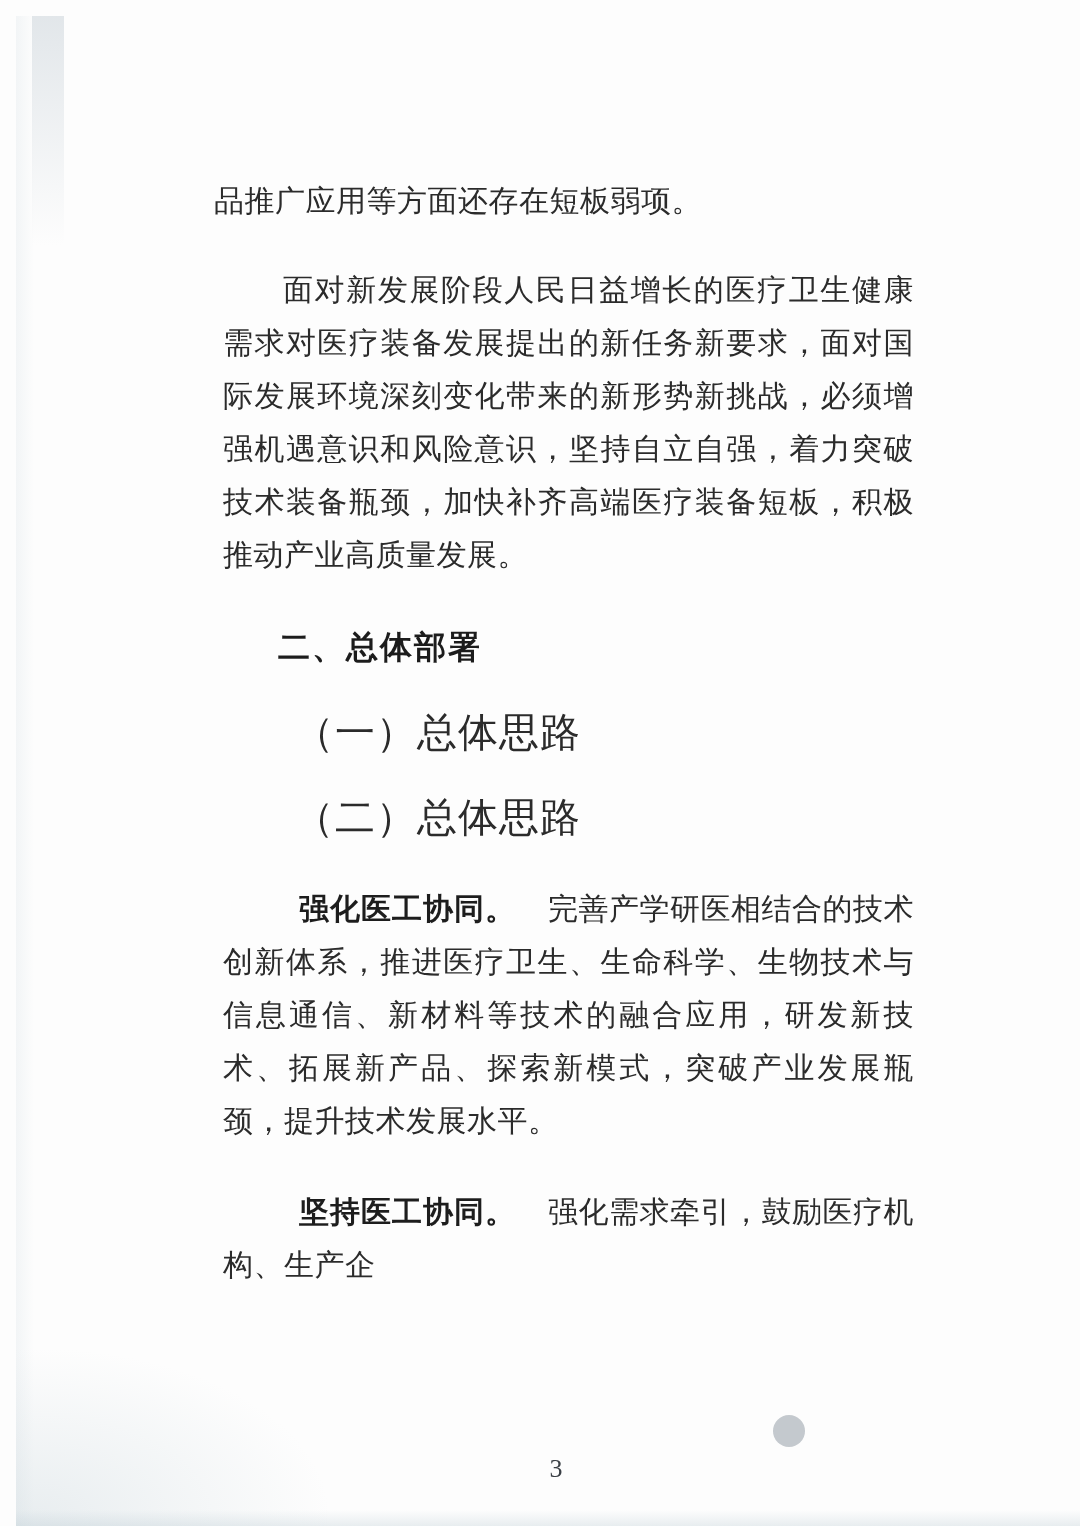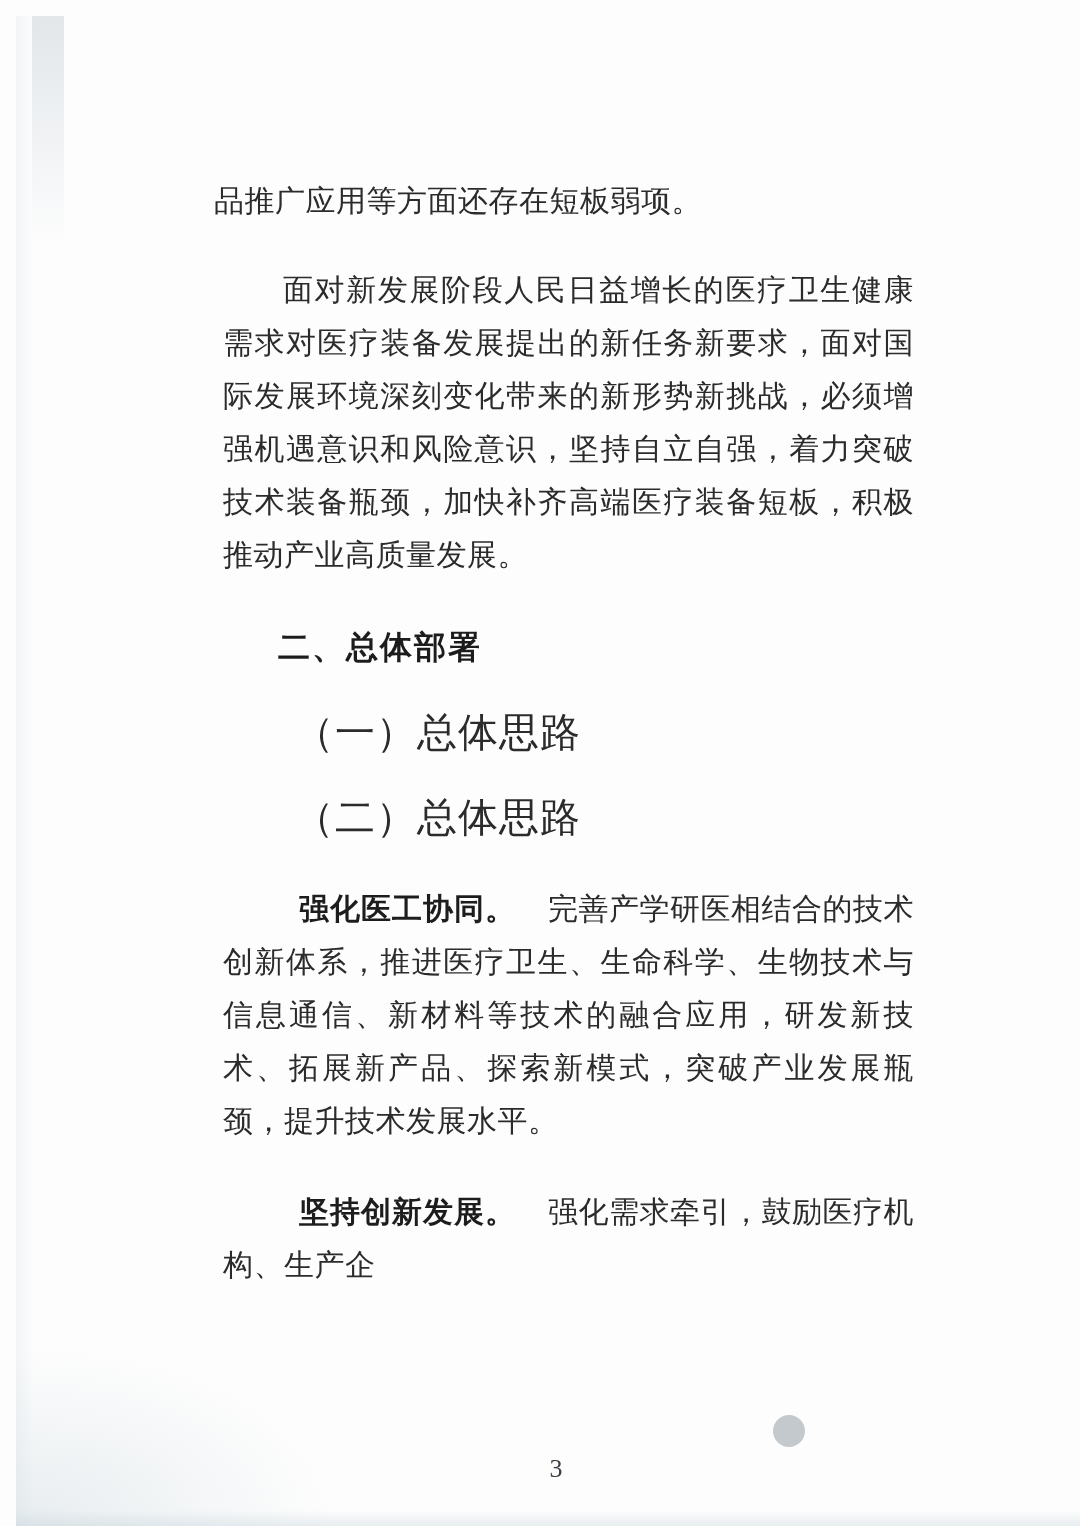--- a/index.html
+++ b/index.html
@@ -101,20 +101,20 @@
 
     <h2 class="section-heading">二、总体部署</h2>
 
     <h3 class="sub-heading">（一）总体思路</h3>
 
 
     <h3 class="sub-heading">（二）总体思路</h3>
 
     <p class="body-text indent m6"><span class="lead">强化医工协同。</span><span>完善产学研医相结合的技术创新体系，推进医疗卫生、生命科学、生物技术与信息通信、新材料等技术的融合应用，研发新技术、拓展新产品、探索新模式，突破产业发展瓶颈，提升技术发展水平。</span></p>
 
-    <p class="body-text indent m6"><span class="lead">坚持创新发展。</span><span>强化需求牵引，鼓励医疗机构、生产企</span></p>
+    <p class="body-text indent m6"><span class="lead">坚持医工协同。</span><span>强化需求牵引，鼓励医疗机构、生产企</span></p>
   </div>
 
   <div class="page-number">3</div>
 
   <div class="speck"></div>
   <div class="bottom-edge"></div>
 </div>
 
 </body></html>

